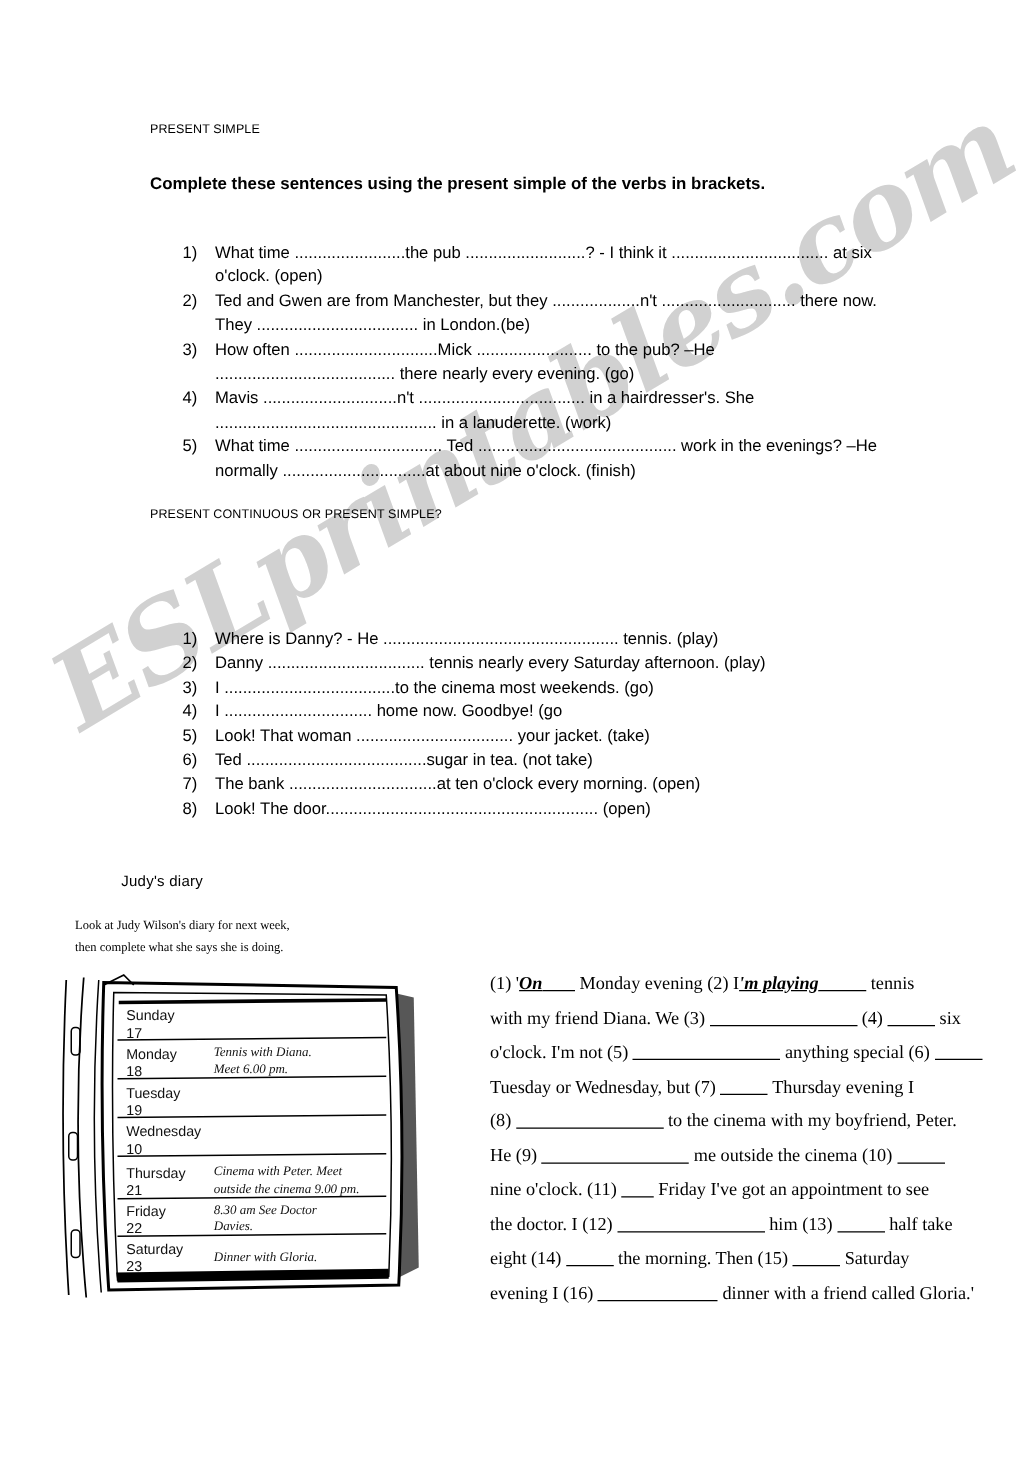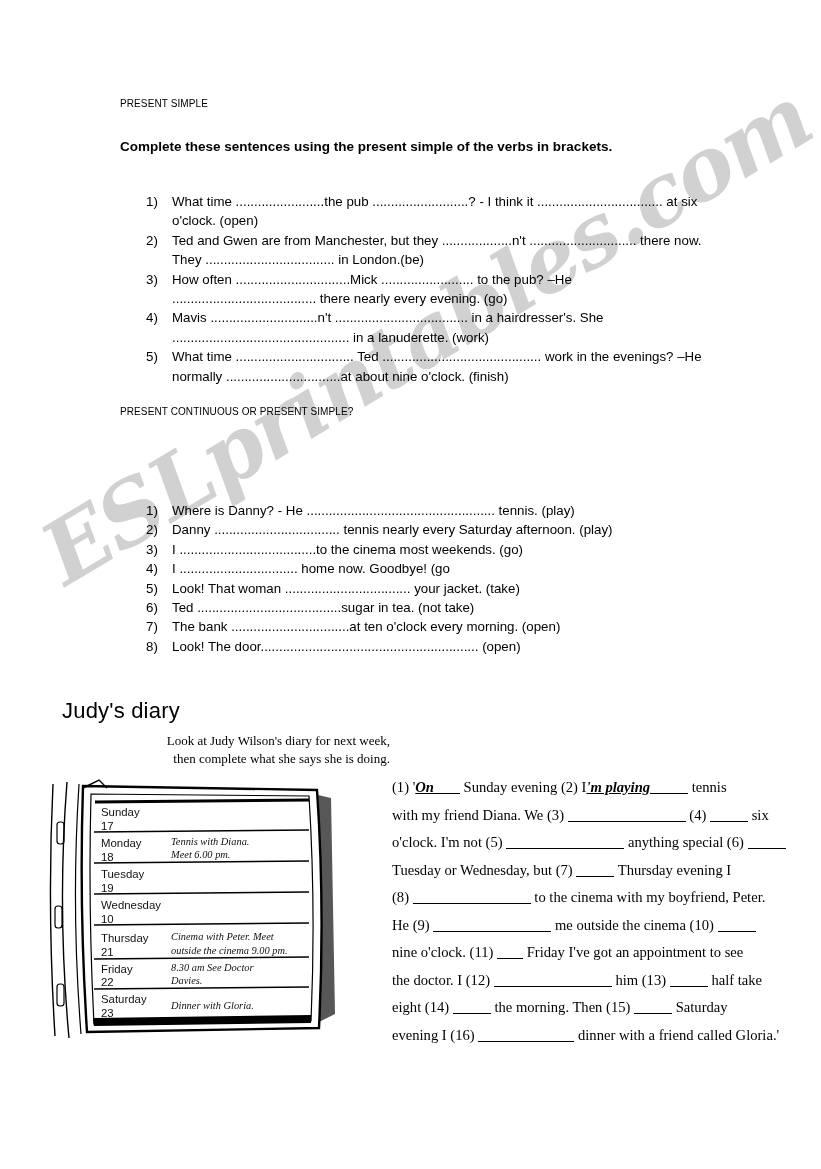--- a/index.html
+++ b/index.html
@@ -71,29 +71,29 @@
     margin: 0;
   }
   ol.ex-list li .num {
     position: absolute;
     left: 0;
     top: 0;
   }
 
   
   .judy-title {
-    font-size: 22px;
+    font-size: 12px;
     font-weight: normal;
     letter-spacing: .2px;
+    margin-left: 35px;
   }
   .judy-sub {
     font-family: "Liberation Serif", serif;
-    font-size: 13px;
+    font-size: 10px;
     line-height: 17.5px;
-    text-align: right;
   }
 
   
   .diary-wrap {
     position: absolute;
     left: 43px;
     top: 778px;
     width: 300px;
     height: 262px;
     z-index: 10;
@@ -280,21 +280,21 @@
 
       <text class="diary-day" x="58" y="225">Saturday</text>
       <text class="diary-date" x="58" y="239">23</text>
       <text class="diary-note" x="128" y="231">Dinner with Gloria.</text>
     </svg>
   </div>
 
   <div class="para">
     <span class="ln">
       <span>(1)  '</span><span class="ans">On</span><span class="blank b-xs"></span>
-      <span>Sunday evening (2) I</span><span class="ans">'m playing</span><span class="blank b-sm"></span>
+      <span>Monday evening (2) I</span><span class="ans">'m playing</span><span class="blank b-sm"></span>
       <span>tennis</span>
     </span>
     <span class="ln">
       <span>with my friend Diana. We (3)</span>
       <span class="blank b-lg"></span>
       <span>(4)</span>
       <span class="blank b-sm"></span>
       <span>six</span>
     </span>
     <span class="ln">

